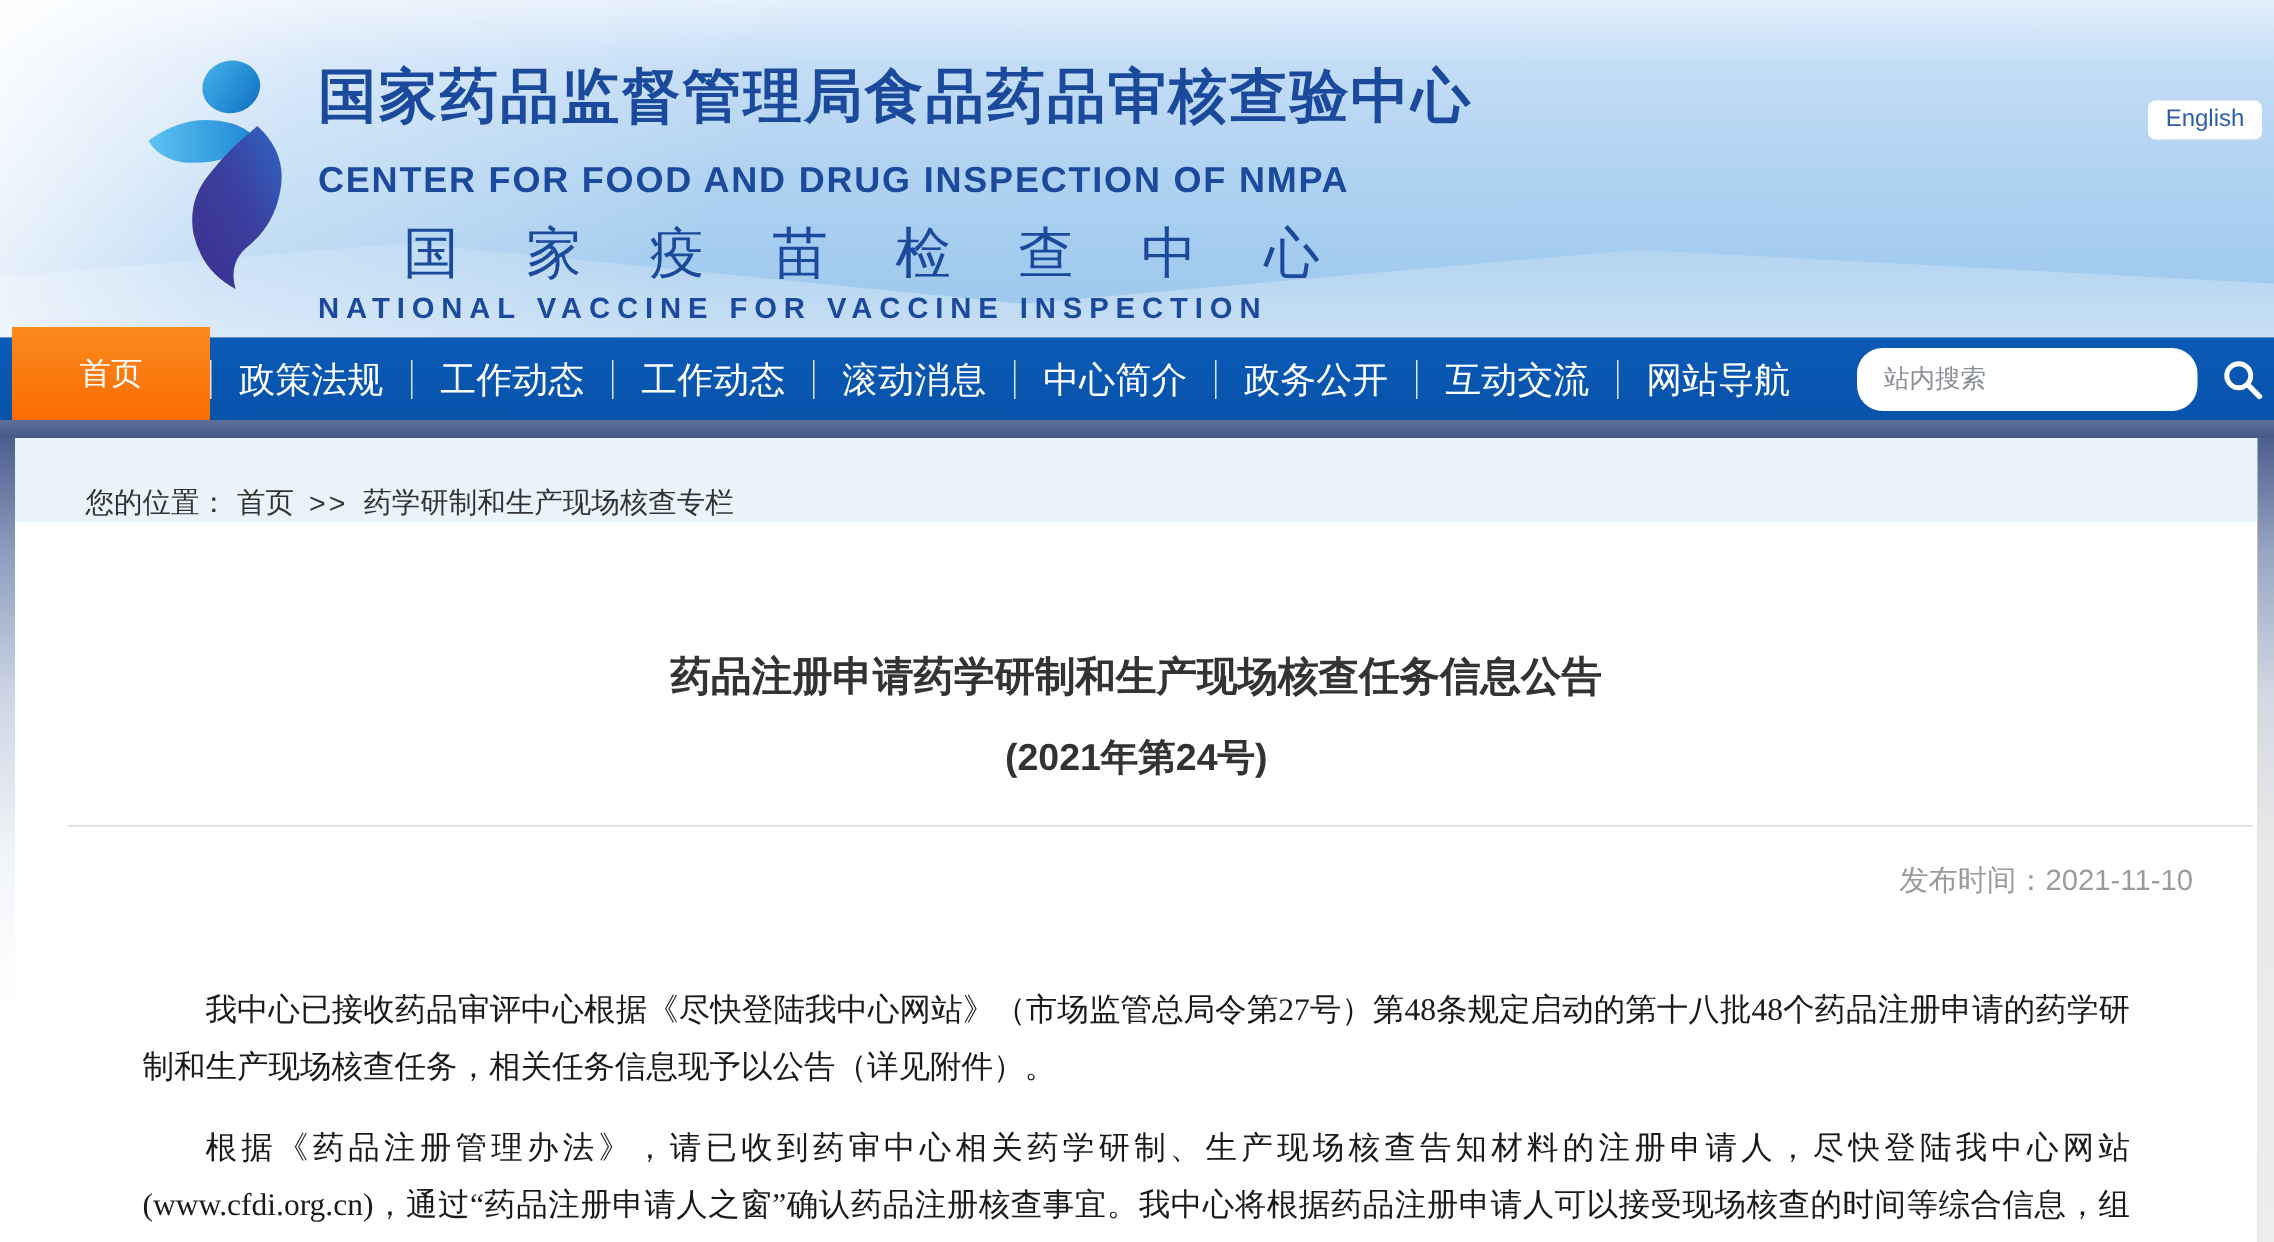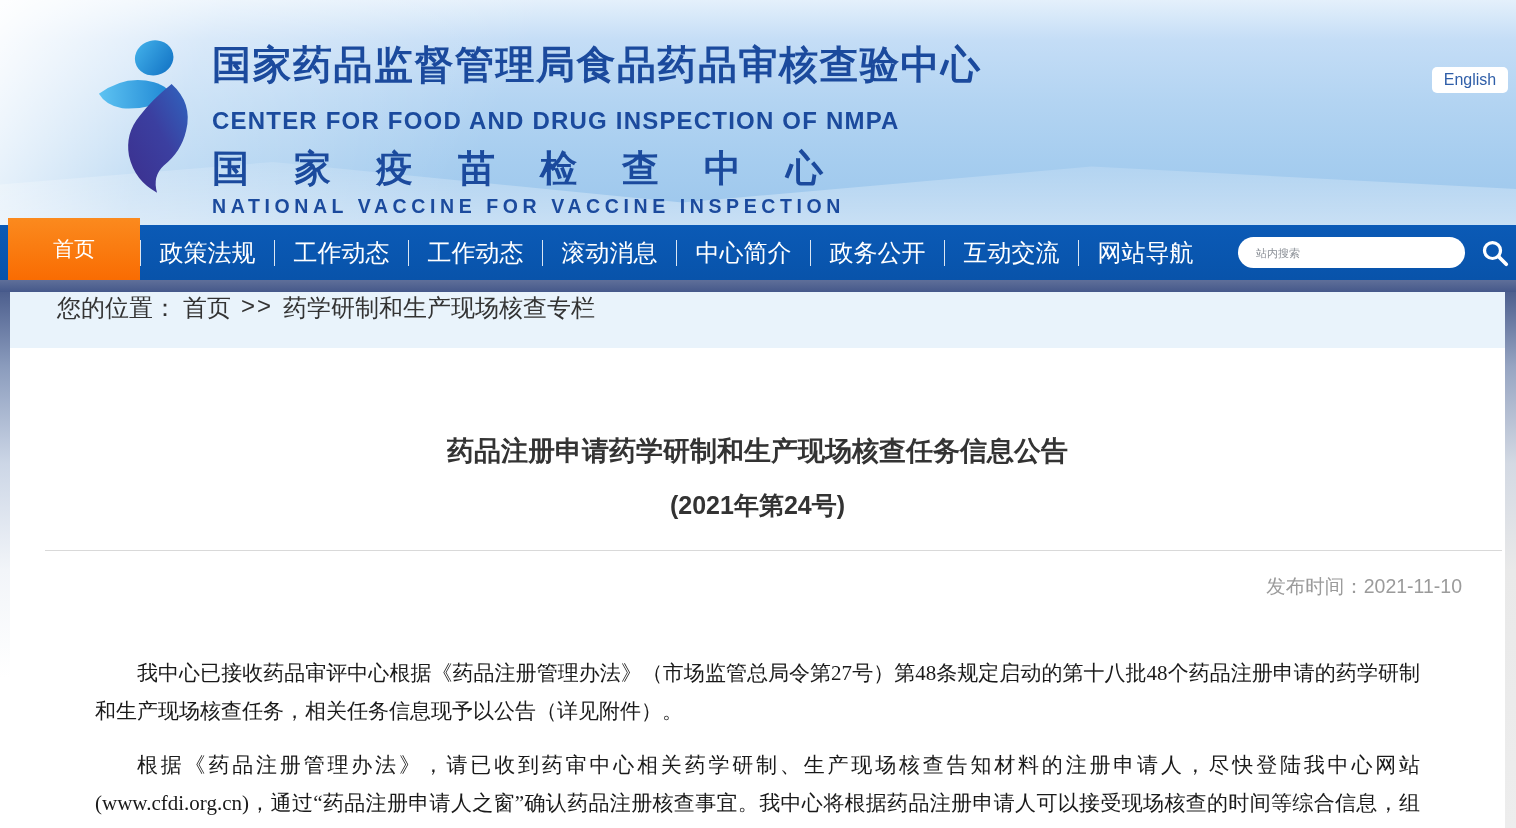--- a/index.html
+++ b/index.html
@@ -20,21 +20,21 @@
   }
   .site-header::after {
     content:""; position:absolute; left:0; bottom:0; width:100%; height:90px;
     background:linear-gradient(to top, rgba(255,255,255,.45), rgba(255,255,255,0));
     clip-path:polygon(0 55%, 18% 30%, 45% 75%, 72% 35%, 100% 60%, 100% 100%, 0 100%);
   }
   .logo { position:absolute; left:96px; top:34px; width:126px; height:168px; z-index:2; }
   .org-titles { position:absolute; left:212px; top:44px; z-index:2; color:#1b4a9d; }
   .org-cn  { font-size:39px; font-weight:bold; letter-spacing:1.5px; white-space:nowrap; line-height:1.1; }
   .org-en  { font-size:24px; font-weight:bold; letter-spacing:1.2px; white-space:nowrap; margin-top:20px; }
-  .vac-cn  { font-size:37px; font-weight:bold; letter-spacing:45px; white-space:nowrap; line-height:1.1; margin-top:14px; }
+  .vac-cn  { font-size:37px; font-weight:normal; letter-spacing:45px; white-space:nowrap; line-height:1.1; margin-top:14px;text-align:center; }
   .vac-en  { font-size:19.5px; font-weight:bold; letter-spacing:4.6px; white-space:nowrap; margin-top:5px; }
   .english-btn {
     position:absolute; right:8px; top:67px; z-index:3;
     width:76px; height:26px; border:none; border-radius:5px;
     background:#ffffff; color:#2f5ea8; font-size:16px; cursor:pointer;
     font-family:"Liberation Sans",sans-serif;
   }
 
   
   .main-nav {
@@ -47,42 +47,42 @@
     cursor:pointer; white-space:nowrap;
   }
   .nav-item.active {
     width:132px; height:62px; margin-top:-7px;
     background:linear-gradient(to bottom,#fb8a1e,#f96c02);
     font-size:21px;
   }
   .nav-divider { width:1px; height:26px; background:rgba(255,255,255,.85); flex:0 0 auto; }
   .nav-search { margin-left:26px; display:flex; align-items:center; }
   .nav-search input {
-    width:227px; height:31px; border:none; border-radius:17px;
-    padding:0 18px; font-size:11px; color:#333; outline:none;
+    width:227px; height:42px; border:none; border-radius:17px;
+    padding:0 18px; font-size:17px; color:#333; outline:none;
     font-family:"Liberation Sans",sans-serif; background:#fff;
   }
   .nav-search input::placeholder { color:#8a8f96; }
   .search-icon { margin-left:15px; width:32px; height:32px; cursor:pointer; display:flex; align-items:center; }
 
   
   .nav-shadow { height:12px; background:linear-gradient(to bottom,#5f6f99,#45588a); }
 
   
   .content-wrap { position:relative; height:536px; }
   .edge { position:absolute; top:0; bottom:0; z-index:1; }
   .edge.left  { left:0; width:10px;
     background:linear-gradient(to bottom,#4d5f8e 0%,#8b9cbd 14%,#ccd6e6 32%,#f2f5f9 52%,#ffffff 72%); }
   .edge.right { right:0; width:11px;
     background:linear-gradient(to bottom,#4d5f8e 0%,#97a5c2 14%,#d3d9e3 32%,#e9e9e9 52%,#ededed 100%); }
   .main-col { position:relative; margin:0 11px 0 10px; background:#fff; height:100%; }
 
   .breadcrumb {
-    height:56px; background:#e9f3fb; display:flex; align-items:flex-start;
-    padding-left:47px; font-size:24px; color:#333;
+    height:56px; background:#e9f3fb; display:flex; align-items:flex-end;
+    padding-left:47px; font-size:19px; color:#333;
   }
   .breadcrumb a { color:#333; text-decoration:none; cursor:pointer; }
   .breadcrumb .sep { margin:0 10px; letter-spacing:2px; }
   .breadcrumb .lbl { margin-right:6px; }
 
   article { padding:0 85px; }
   .article-title { margin-top:84px; text-align:center; color:#333; font-weight:bold; }
   .article-title .t1 { display:block; font-size:27px; line-height:39px; }
   .article-title .t2 { display:block; font-size:25px; line-height:36px; margin-top:16px; }
   .title-rule { border:none; border-top:1px solid #d9d9d9; margin:27px -82px 0 -50px; }
@@ -194,19 +194,19 @@
           <span class="t2">(2021年第24号)</span>
         </h1>
 
         <hr class="title-rule">
 
         <div class="pub-date">
           <span>发布时间：</span><span>2021-11-10</span>
         </div>
 
         <div class="article-body">
-          <p>我中心已接收药品审评中心根据《药品注册管理办法》（市场监管总局令第27号）第48条规定启动的第十八批48个药品注册申请的药学研制和生产现场核查任务，相关任务信息现予以公告（详见附件）。</p>
+          <p>我中心已接收药品审评中心根据《尽快登陆我中心网站》（市场监管总局令第27号）第48条规定启动的第十八批48个药品注册申请的药学研制和生产现场核查任务，相关任务信息现予以公告（详见附件）。</p>
           <p>根据《药品注册管理办法》，请已收到药审中心相关药学研制、生产现场核查告知材料的注册申请人，尽快登陆我中心网站(www.cfdi.org.cn)，通过“药品注册申请人之窗”确认药品注册核查事宜。我中心将根据药品注册申请人可以接受现场核查的时间等综合信息，组织安排现场核查工作，其中优先审评品种予以优先安排。</p>
         </div>
       </article>
     </main>
   </div>
 </div>
 
 </body></html>

